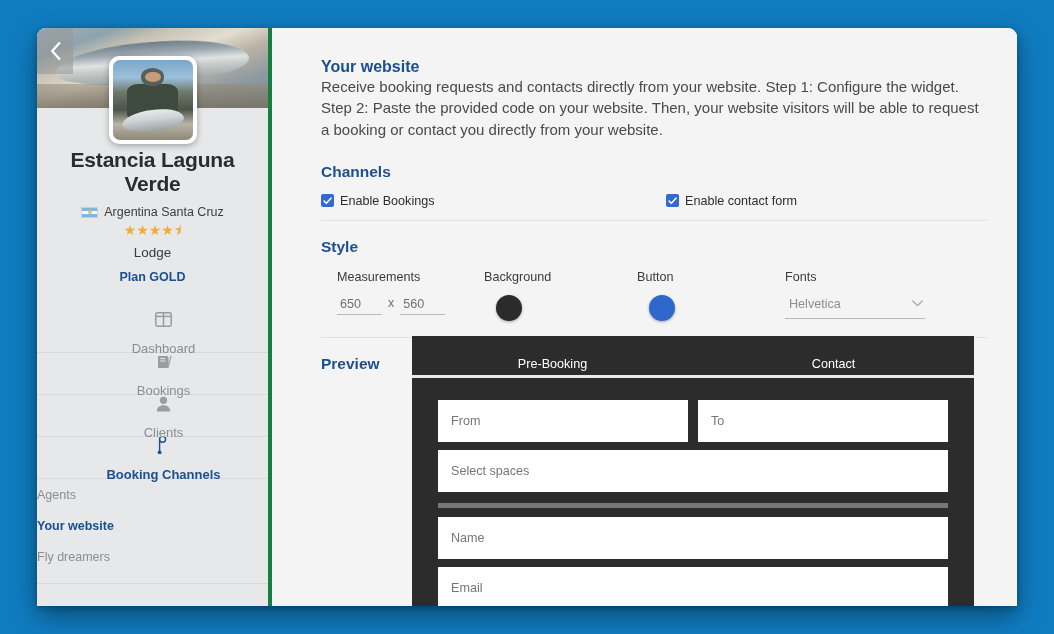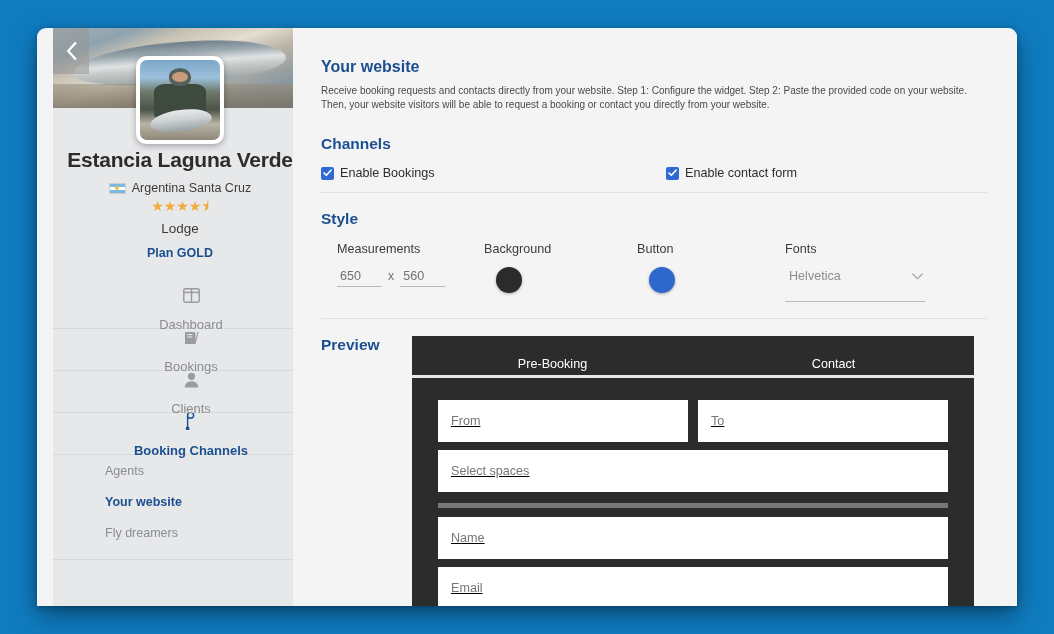--- a/index.html
+++ b/index.html
@@ -25,25 +25,25 @@
     height: 578px;
     background: #f4f4f5;
     border-radius: 9px 9px 0 0;
     overflow: hidden;
     box-shadow: 0 10px 26px rgba(0,0,0,0.38), 0 2px 6px rgba(0,0,0,0.25);
   }
 
   
   #sidebar {
     position: absolute;
-    left: 16px; top: 0;
-    width: 255px;
+    left: 0; top: 0;
+    width: 235px;
     height: 100%;
     background: #e7e8ea;
-    border-right: 1px solid #15803d;
+    border-right: 4px solid #15803d;
     overflow: hidden;
   }
 
   .cover-photo {
     position: relative;
     width: 100%;
     height: 80px;
     background:
       linear-gradient(160deg, #9fb2bd 0%, #8fa3ae 18%, #c8c2b4 30%, #e3ddd2 46%, #b9b2a4 60%, #8e9aa2 78%, #7b8893 100%);
     overflow: hidden;
@@ -208,21 +208,20 @@
     flex: none;
   }
   .nav-item.active {
     color: #1b4f8f;
     font-weight: bold;
   }
   .nav-sub {
     display: flex;
     align-items: center;
     height: 31px;
-    padding-left: 52px;
     font-size: 12.5px;
     color: #8b8d90;
     cursor: pointer;
   }
   .nav-sub.active { color: #1b4f8f; font-weight: bold; }
   .nav-divider { border-bottom: 1px solid #d8d9db; margin-top: 11px; }
 
   
   #main {
     position: absolute;
@@ -236,22 +235,22 @@
   }
 
   .sec-title {
     color: #1b4f8f;
     font-weight: bold;
     font-size: 15.5px;
   }
   #page-title { font-size: 16px; }
 
   #page-desc {
-    margin-top: 8px;
-    font-size: 10px;
+    margin-top: 0;
+    font-size: 15px;
     line-height: 1.42;
     color: #4a4a4a;
     max-width: 660px;
   }
 
   .hr { height: 1px; background: #e0e0e2; margin: 0; }
 
   #channels-title { margin-top: 23px; }
   .channels-row {
     display: flex;
@@ -320,21 +319,21 @@
     cursor: pointer;
   }
   .swatch-pad { padding-left: 12px; }
 
   .font-select {
     width: 140px;
     border-bottom: 1px solid #b9babc;
     display: flex;
     align-items: center;
     justify-content: space-between;
-    padding: 2px 2px 18px 4px;
+    padding: 2px 2px 7px 4px;
     font-size: 12.6px;
     color: #8c8e91;
     cursor: pointer;
   }
   .chev-d { color: #a4a6a9; font-size: 10px; }
 
   #preview-title { margin-top: 17px; }
 
   
   #preview-widget {
@@ -353,21 +352,21 @@
   .pw-tab {
     flex: 1;
     display: flex;
     align-items: center;
     justify-content: center;
     color: #fff;
     font-size: 12.6px;
     cursor: pointer;
     margin-top: 17px;
   }
-  .pw-body { padding: 22px 26px 0; text-decoration: underline; }
+  .pw-body { padding: 22px 26px 0; }
   .pw-row { display: flex; gap: 10px; margin-bottom: 8px; }
   .pw-field {
     height: 42px;
     background: #fff;
     display: flex;
     align-items: center;
     padding-left: 13px;
     font-size: 12.6px;
     color: #767676;
     cursor: text;

